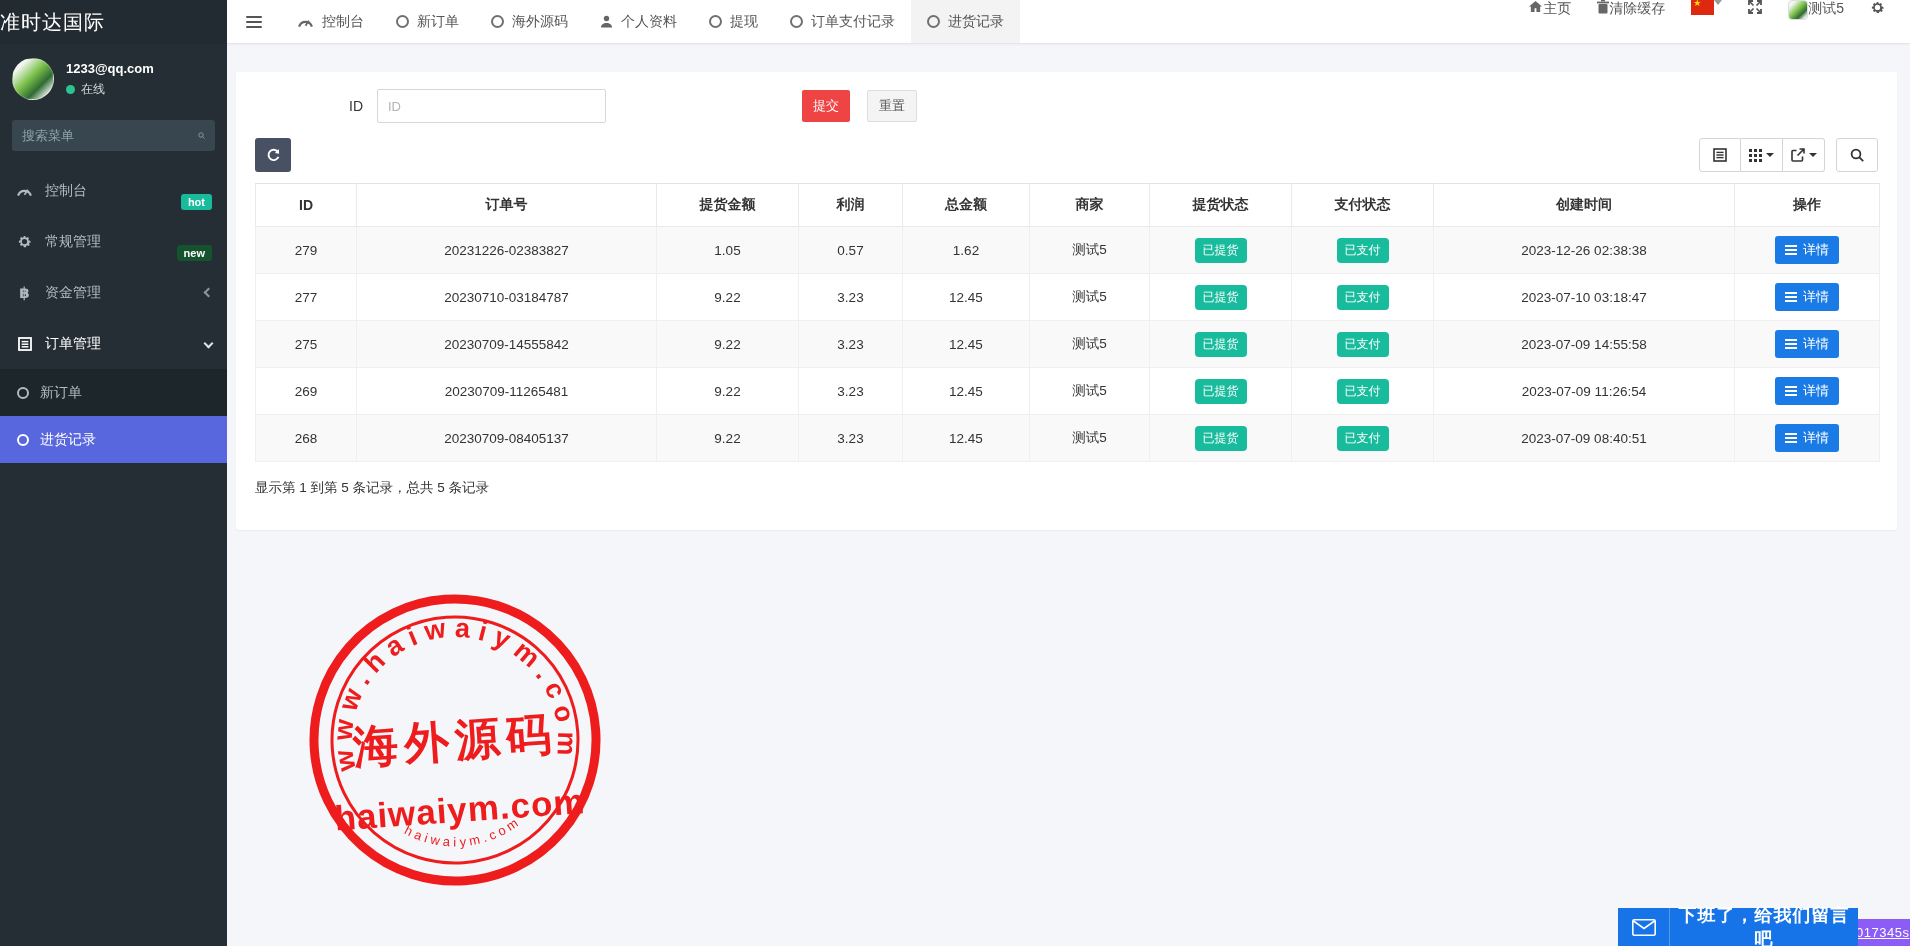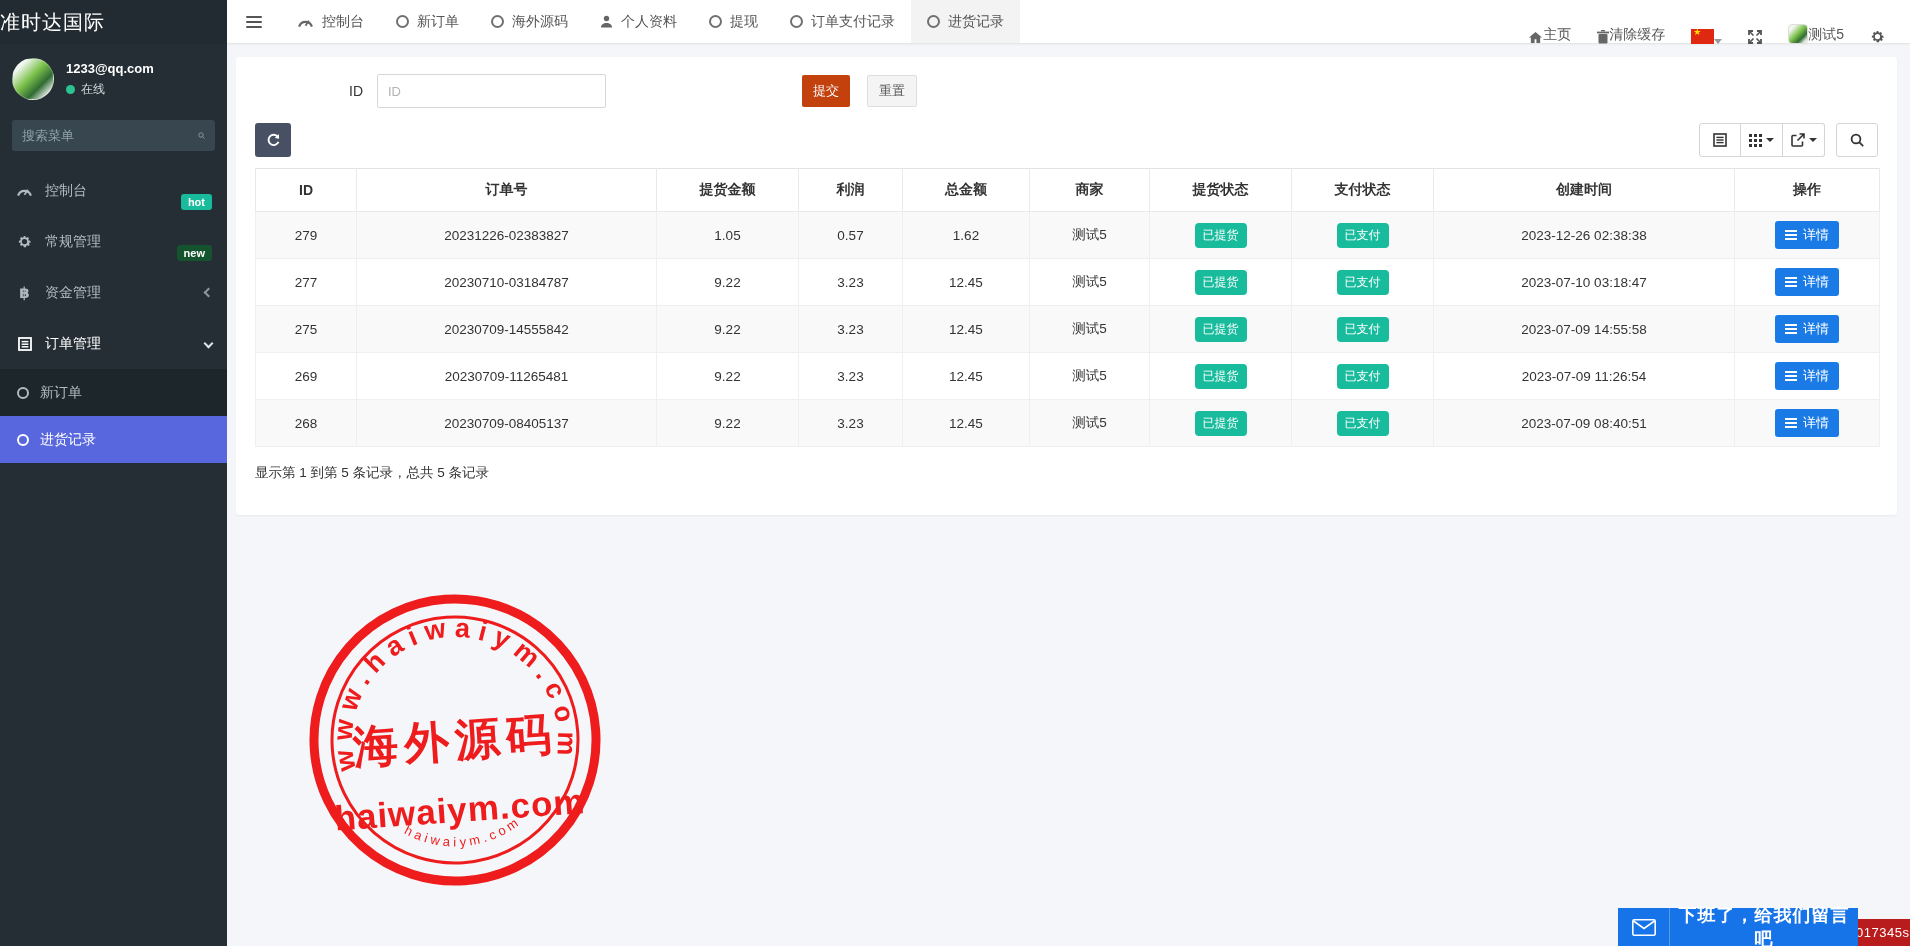--- a/index.html
+++ b/index.html
@@ -35,37 +35,37 @@
 
   
   .navbar { position:absolute; left:227px; top:0; right:0; height:44px; background:#fff; border-bottom:1px solid #e6e6e6;
     display:flex; align-items:stretch; z-index:5; box-shadow:0 1px 2px rgba(0,0,0,.04); }
   .hamburger { display:flex; flex-direction:column; justify-content:center; gap:3px; padding:0 19px; cursor:pointer; }
   .hamburger i { width:16px; height:2px; background:#555; border-radius:1px; }
   .nav-tab { display:flex; align-items:center; gap:8px; padding:0 16px; color:#555; font-size:14px; cursor:pointer; }
   .nav-tab.active { background:#f3f3f4; }
   .circle-o { width:13px; height:13px; border:2px solid #707070; border-radius:50%; flex:0 0 13px; }
   .nav-right { margin-left:auto; display:flex; align-items:center; padding-right:12px; }
-  .nav-right-item { display:flex; align-items:flex-end; padding:0 13px; color:#555; font-size:14px; cursor:pointer; height:44px; }
+  .nav-right-item { display:flex; align-items:flex-start; padding:0 13px; color:#555; font-size:14px; cursor:pointer; height:44px; }
   .flag { width:23px; height:15px; background:#de2910; position:relative; display:inline-block; }
   .flag span { position:absolute; left:2px; top:-2px; color:#ffde00; font-size:9px; }
   .caret { width:0; height:0; border-left:4px solid transparent; border-right:4px solid transparent; border-top:5px solid #999; display:inline-block; }
   .avatar-sm { width:20px; height:20px; border-radius:4px; background:linear-gradient(135deg,#f2f7f2 18%,#7dc24b 48%,#2f6b33 72%,#e9efe9 90%); border:1px solid #ddd; }
 
   
   .content { position:absolute; left:227px; top:44px; right:0; bottom:0; }
-  .card { position:absolute; left:9px; top:13px; width:1661px; height:458px; background:#fff; border-radius:3px;
+  .card { position:absolute; left:9px; top:28px; width:1661px; height:458px; background:#fff; border-radius:3px;
     box-shadow:0 1px 2px rgba(0,0,0,.05); padding:17px 19px 0; }
   .filter-row { display:flex; align-items:center; margin-bottom:15px; }
   .filter-label { width:122px; text-align:right; padding-right:14px; font-size:14px; color:#333; }
   .filter-input { width:229px; height:34px; border:1px solid #d7d7d7; border-radius:2px; padding:0 10px; font-size:13px; color:#333; outline:none; }
   .filter-input::placeholder { color:#b4b4b4; }
   .filter-btns { margin-left:196px; display:flex; gap:17px; }
   .btn { border:none; border-radius:2px; font-size:13px; height:32px; padding:0 11px; cursor:pointer; }
-  .btn-submit { background:#c2410c; color:#fff; }
+  .btn-submit { background:#ef4444; color:#fff; }
   .btn-reset { background:#f4f4f5; color:#555; border:1px solid #dcdee2; }
   .table-toolbar { display:flex; align-items:center; justify-content:space-between; margin-bottom:11px; }
   .btn-refresh { width:36px; height:34px; background:#485063; border:none; border-radius:3px; display:flex; align-items:center; justify-content:center; cursor:pointer; }
   .toolbar-right { display:flex; align-items:center; gap:11px; }
   .btn-group { display:flex; }
   .tbtn { min-width:42px; height:34px; background:#fff; border:1px solid #d5d5d5; display:flex; align-items:center; justify-content:center; gap:4px; color:#333; cursor:pointer; }
   .btn-group .tbtn + .tbtn { border-left:none; }
   .btn-group .tbtn:first-child { border-radius:3px 0 0 3px; }
   .btn-group .tbtn:last-child { border-radius:0 3px 3px 0; }
   .tbtn.single { border-radius:3px; }
@@ -79,22 +79,22 @@
   .btn-detail { background:#1a7be6; color:#fff; border:none; border-radius:3px; height:28px; padding:0 10px; font-size:13px;
     display:inline-flex; align-items:center; gap:6px; cursor:pointer; }
   .list-glyph { width:12px; height:10px; display:inline-block;
     background:repeating-linear-gradient(to bottom,#fff 0 2px,transparent 2px 4px); }
   .summary { margin-top:17px; font-size:13.5px; color:#333; }
 
   
   .stamp { position:absolute; left:305px; top:590px; width:300px; height:300px; z-index:15; pointer-events:none; transform:rotate(-4deg); opacity:.95; }
 
   
-  .counter-box { position:absolute; left:1852px; top:919px; width:58px; height:27px; background:#b91c1c; color:#fff;
-    font-size:13px; display:flex; align-items:center; padding-left:4px; z-index:18; letter-spacing:.5px; }
+  .counter-box { position:absolute; left:1852px; top:919px; width:58px; height:27px; background:#8b5cf6; color:#fff;
+    font-size:13px; display:flex; align-items:center; padding-left:4px; z-index:18; letter-spacing:.5px;text-decoration:underline; }
   .chat-bar { position:absolute; left:1618px; top:908px; width:240px; height:38px; background:#1673e8; display:flex; align-items:center; z-index:20; cursor:pointer; }
   .chat-env { width:52px; height:100%; display:flex; align-items:center; justify-content:center; border-right:1px solid rgba(255,255,255,.28); }
   .chat-text { flex:1; text-align:center; color:#fff; font-size:18px; font-weight:bold; letter-spacing:1px; }
 </style>
 </head>
 <body>
 
 <div class="sidebar">
   <div class="brand">准时达国际</div>
   <div class="user-panel">

